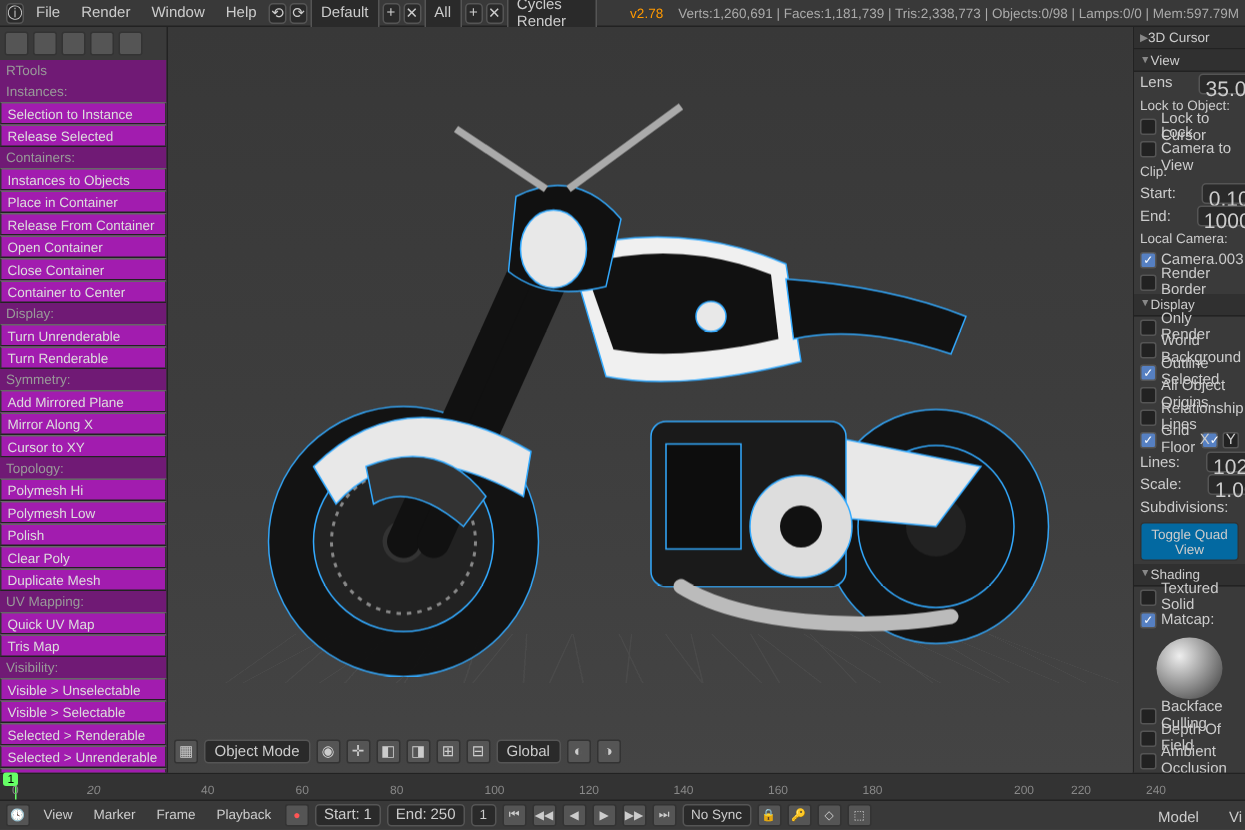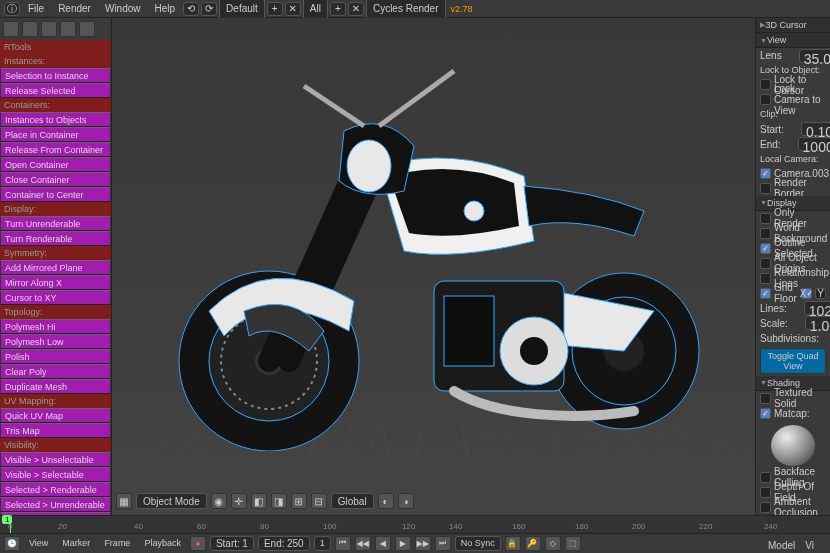--- a/index.html
+++ b/index.html
@@ -6,31 +6,31 @@
 body{width:830px;height:553px;background:#393939;overflow:hidden;position:relative}
 .row{display:flex;align-items:center}
 .col{display:flex;flex-direction:column}
 
 
 .topbar{height:18px;background:#393939;border-bottom:1px solid #222;padding:0 4px;gap:2px}
 .topbar .menu{padding:2px 6px;cursor:pointer}
 .topbar .pill{background:#2a2a2a;border:1px solid #555;border-radius:3px;padding:1px 6px;height:30px;display:flex;align-items:center;gap:4px}
 .topbar .iconbtn{width:16px;height:14px;background:#2a2a2a;border:1px solid #555;border-radius:3px;display:flex;align-items:center;justify-content:center;cursor:pointer}
 .stats{margin-left:8px;font-size:9px;color:#aaa;white-space:nowrap}
-.ver{color:#f90;font-size:9px;margin-left:3px}
+.ver{color:#f90;font-size:9px;margin-left:20px}
 
 
 .main{display:flex;height:497px}
 .left{width:112px;background:#3a3a3a;border-right:1px solid #222;overflow:hidden}
 .center{flex:1;position:relative;background:#4a4a4a}
 .right{width:75px;background:#3a3a3a;border-left:1px solid #222;overflow:hidden;font-size:9px}
 
 
 .lbtn{background:#a21caf;border:1px solid #333;border-bottom:1px solid #222;border-top:1px solid #666;color:#ddd;padding:2px 4px;font-size:9px;cursor:pointer;white-space:nowrap;overflow:hidden;height:15px;display:flex;align-items:center}
-.lhdr{background:#7f1d1d;padding:3px 4px;font-size:9px;color:#999;height:14px;display:flex;align-items:center}
+.lhdr{background:#701a75;padding:3px 4px;font-size:9px;color:#999;height:14px;display:flex;align-items:center}
 .ltop{display:flex;gap:0;padding:3px;height:22px}
 .ltop .sq{width:16px;height:16px;background:#555;border:1px solid #333;border-radius:2px;margin-right:3px;cursor:pointer}
 
 
 .rhdr{background:#303030;padding:2px 4px;font-size:9px;border-bottom:1px solid #222;cursor:pointer;height:15px;display:flex;align-items:center}
 .rhdr::before{content:"▼ ";font-size:7px;color:#888}
 .rhdr.collapsed::before{content:"▶ "}
 .rrow{padding:2px 4px;display:flex;align-items:center;gap:3px;font-size:9px;height:15px}
 .chk{width:11px;height:11px;background:#222;border:1px solid #555;border-radius:2px;display:inline-flex;align-items:center;justify-content:center;flex-shrink:0}
 .chk.on{background:#5680c2}
@@ -54,21 +54,21 @@
 .tl-ruler{height:18px;background:#333;position:relative;display:flex;align-items:flex-end;border-bottom:1px solid #222}
 .tl-ruler span{position:absolute;bottom:2px;font-size:8px;color:#888}
 .tl-play{height:20px;display:flex;align-items:center;padding:0 4px;gap:4px}
 .tl-play .pill{background:#2a2a2a;border:1px solid #555;border-radius:3px;padding:1px 5px;font-size:9px;height:15px;display:flex;align-items:center}
 .tl-play .ic{width:16px;height:15px;background:#555;border:1px solid #333;border-radius:2px;cursor:pointer;display:flex;align-items:center;justify-content:center;font-size:8px}
 .tl-play .menu{padding:2px 5px;cursor:pointer;font-size:9px}
 .cur{position:absolute;top:0;bottom:0;width:1px;background:#6f6}
 .cur::before{content:attr(data-f);position:absolute;top:-1px;left:-8px;background:#6f6;color:#000;font-size:8px;padding:0 3px;border-radius:2px}
 
 
-.status{position:absolute;right:16px;bottom:2px;font-size:9px;color:#888;display:flex;gap:10px}
+.status{position:absolute;right:2px;bottom:2px;font-size:9px;color:#888;display:flex;gap:20px}
 </style>
 </head>
 <body>
 
 <div class="topbar row">
   <span class="iconbtn">ⓘ</span>
   <span class="menu">File</span>
   <span class="menu">Render</span>
   <span class="menu">Window</span>
   <span class="menu">Help</span>
@@ -81,20 +81,21 @@
   <span class="iconbtn">✕</span>
   <span class="pill">
       <span>All</span>
     </span>
   <span class="iconbtn">+</span>
   <span class="iconbtn">✕</span>
   <span class="pill">
       <span>Cycles Render</span>
     </span>
   <span class="ver">v2.78</span>
+  <span class="stats">Verts:1,260,691 | Faces:1,181,739 | Tris:2,338,773 | Objects:0/98 | Lamps:0/0 | Mem:597.79M</span>
 </div>
 
 <div class="main">
 
   <div class="left col">
     <div class="ltop">
       <div class="sq"></div>
       <div class="sq"></div>
       <div class="sq"></div>
       <div class="sq"></div>
@@ -301,26 +302,26 @@
 
 <div class="timeline col">
   <div class="tl-ruler" id="ruler">
     <div class="cur" style="left:10px" data-f="1"></div>
   <span style="left: 8px;">0</span>
       <span style="left: 58px; font-style: italic;">20</span>
       <span style="left: 134px;">40</span>
       <span style="left: 197px;">60</span>
       <span style="left: 260px;">80</span>
       <span style="left: 323px; text-align: center;">100</span>
-      <span style="left: 386px; margin-left: 16px;">120</span>
+      <span style="left: 386px;">120</span>
       <span style="left: 449px;">140</span>
       <span style="left: 512px;">160</span>
       <span style="left: 575px;">180</span>
-      <span style="left: 632px;">200</span>
-      <span style="left: 699px; text-align: center;">220</span>
+      <span style="left: 676px;">200</span>
+      <span style="left: 714px; text-align: center;">220</span>
       <span style="left: 764px;">240</span>
     </div>
   <div class="tl-play">
     <span class="ic">🕓</span>
     <span class="menu">View</span>
     <span class="menu">Marker</span>
     <span class="menu">Frame</span>
     <span class="menu">Playback</span>
     <span class="ic" style="color:#f55">●</span>
     <span class="pill"><span>Start:</span>&nbsp;<span>1</span></span>

